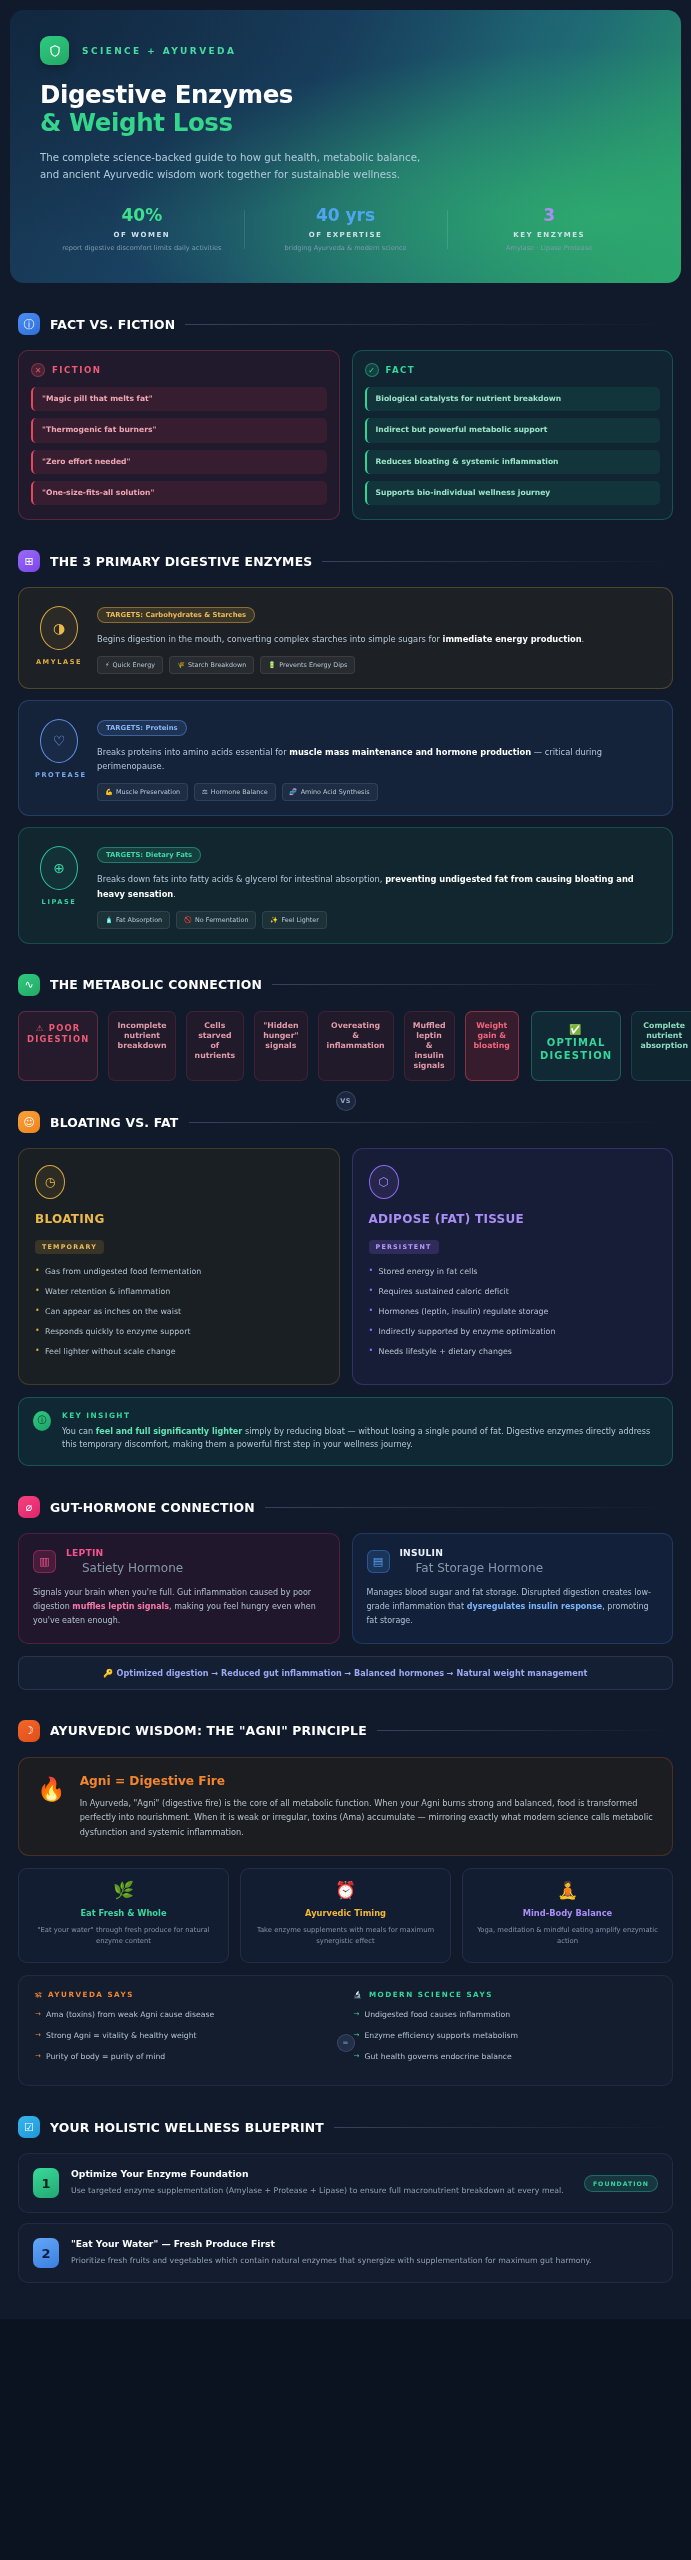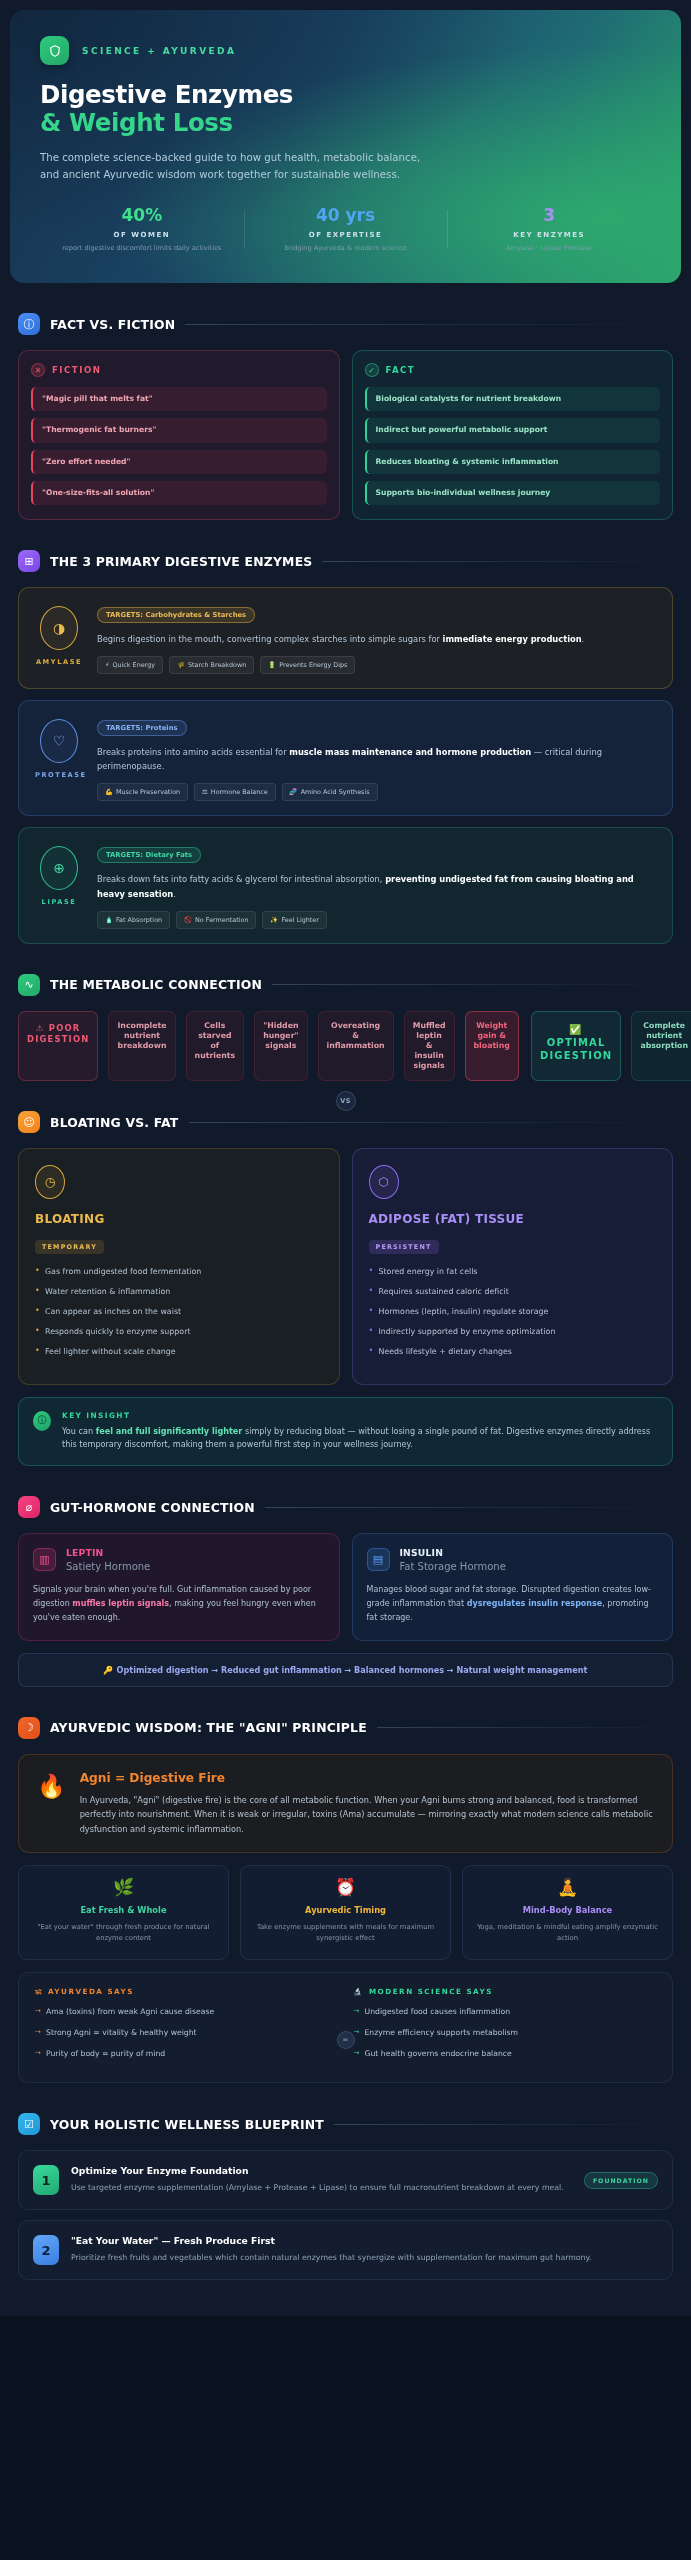--- a/index.html
+++ b/index.html
@@ -184,21 +184,21 @@
   .horm-card{flex:1;border-radius:10px;padding:13px 14px 15px 14px;}
   .horm-card.leptin{background:rgba(76,18,46,.28);border:1px solid rgba(240,60,125,.24);}
   .horm-card.insulin{background:rgba(22,42,76,.42);border:1px solid rgba(80,140,225,.24);}
   .horm-head{display:flex;gap:10px;align-items:center;margin-bottom:11px;}
   .horm-tile{width:23px;height:23px;border-radius:6px;display:flex;align-items:center;justify-content:center;font-size:11px;flex:none;}
   .horm-tile.leptin{background:rgba(240,60,125,.18);border:1px solid rgba(240,60,125,.4);color:#f6528f;}
   .horm-tile.insulin{background:rgba(70,140,240,.18);border:1px solid rgba(70,140,240,.4);color:#5ba0f5;}
   .horm-name{font-size:9.2px;font-weight:700;letter-spacing:.2px;}
   .horm-name.leptin{color:#f6528f;}
   .horm-name.insulin{color:#eaf1fa;}
-  .horm-role{font-size:10px;color:#8798ab;margin-top:3px;}
+  .horm-role{font-size:12px;color:#8798ab;margin-top:3px;margin-left:16px;}
   .horm-desc{font-size:8px;line-height:1.72;color:#b0c0d0;}
   .horm-desc b{font-weight:700;}
   .horm-card.leptin .horm-desc b{color:#f878aa;}
   .horm-card.insulin .horm-desc b{color:#7db4f7;}
   .chain{
     margin-top:12px;border-radius:8px;padding:11px 10px;text-align:center;
     background:rgba(26,36,62,.5);border:1px solid rgba(120,140,200,.2);
     font-size:8.1px;font-weight:700;color:#9aa9f0;
   }
 

